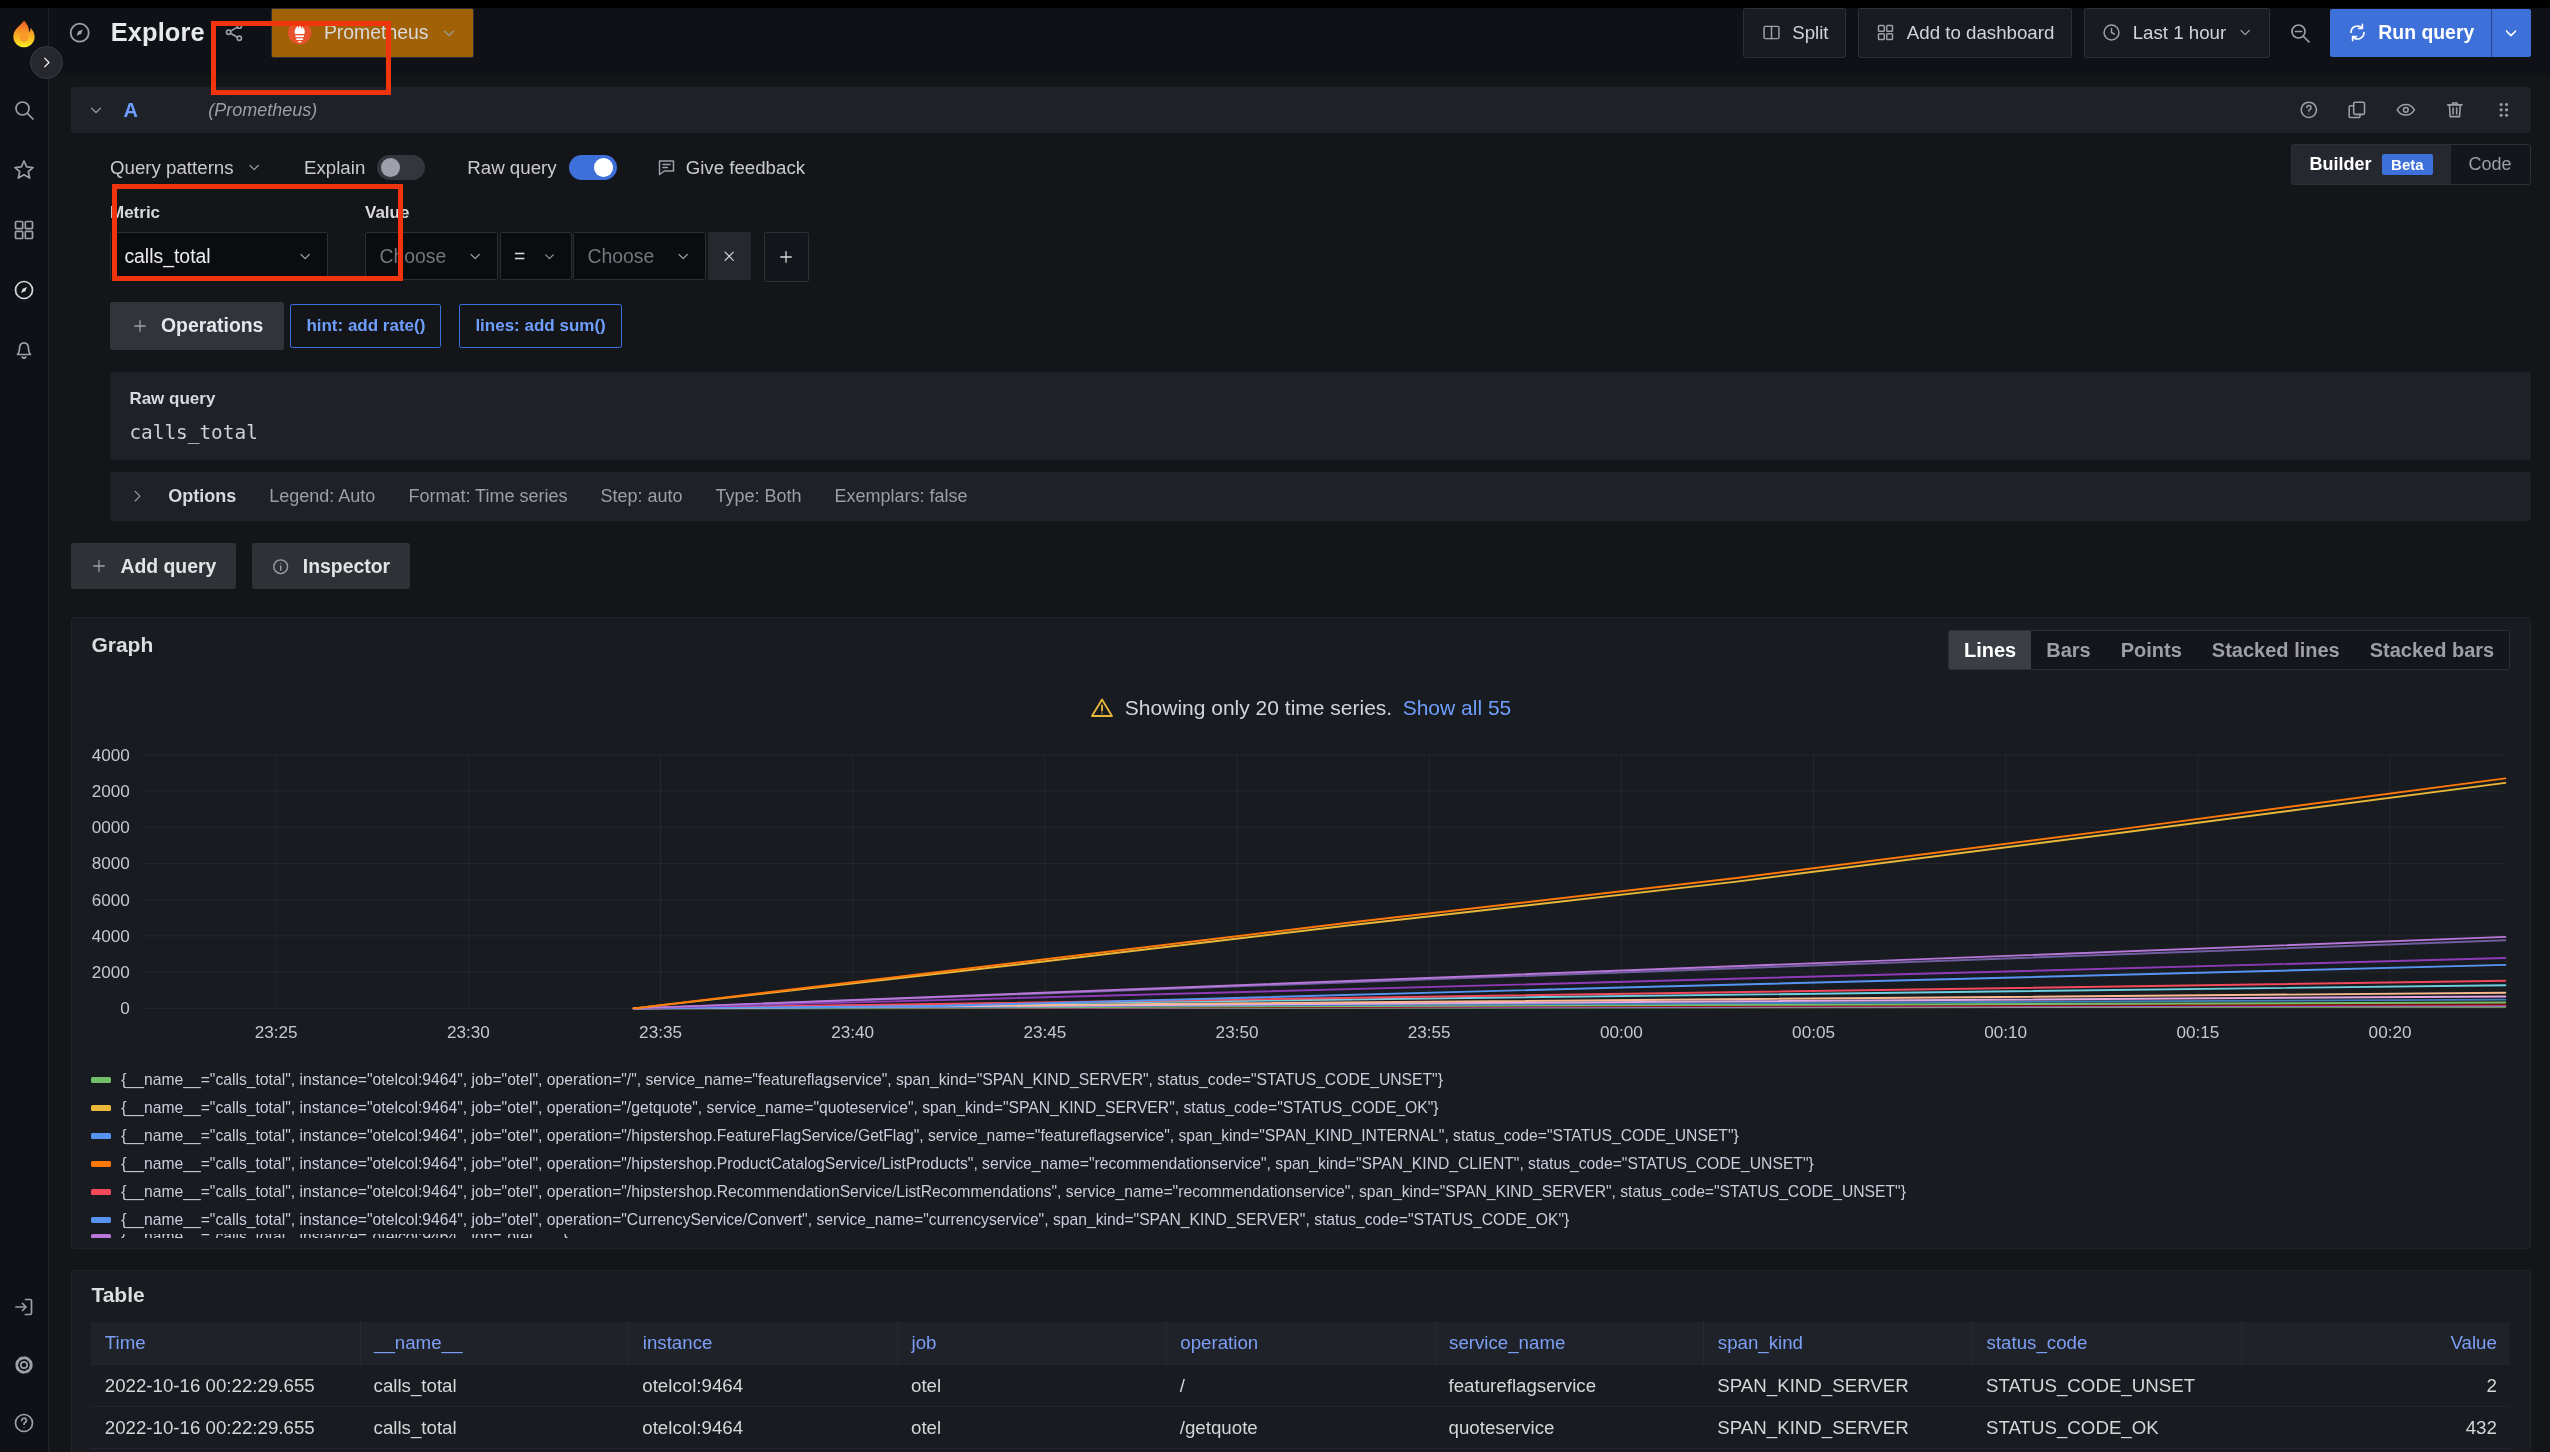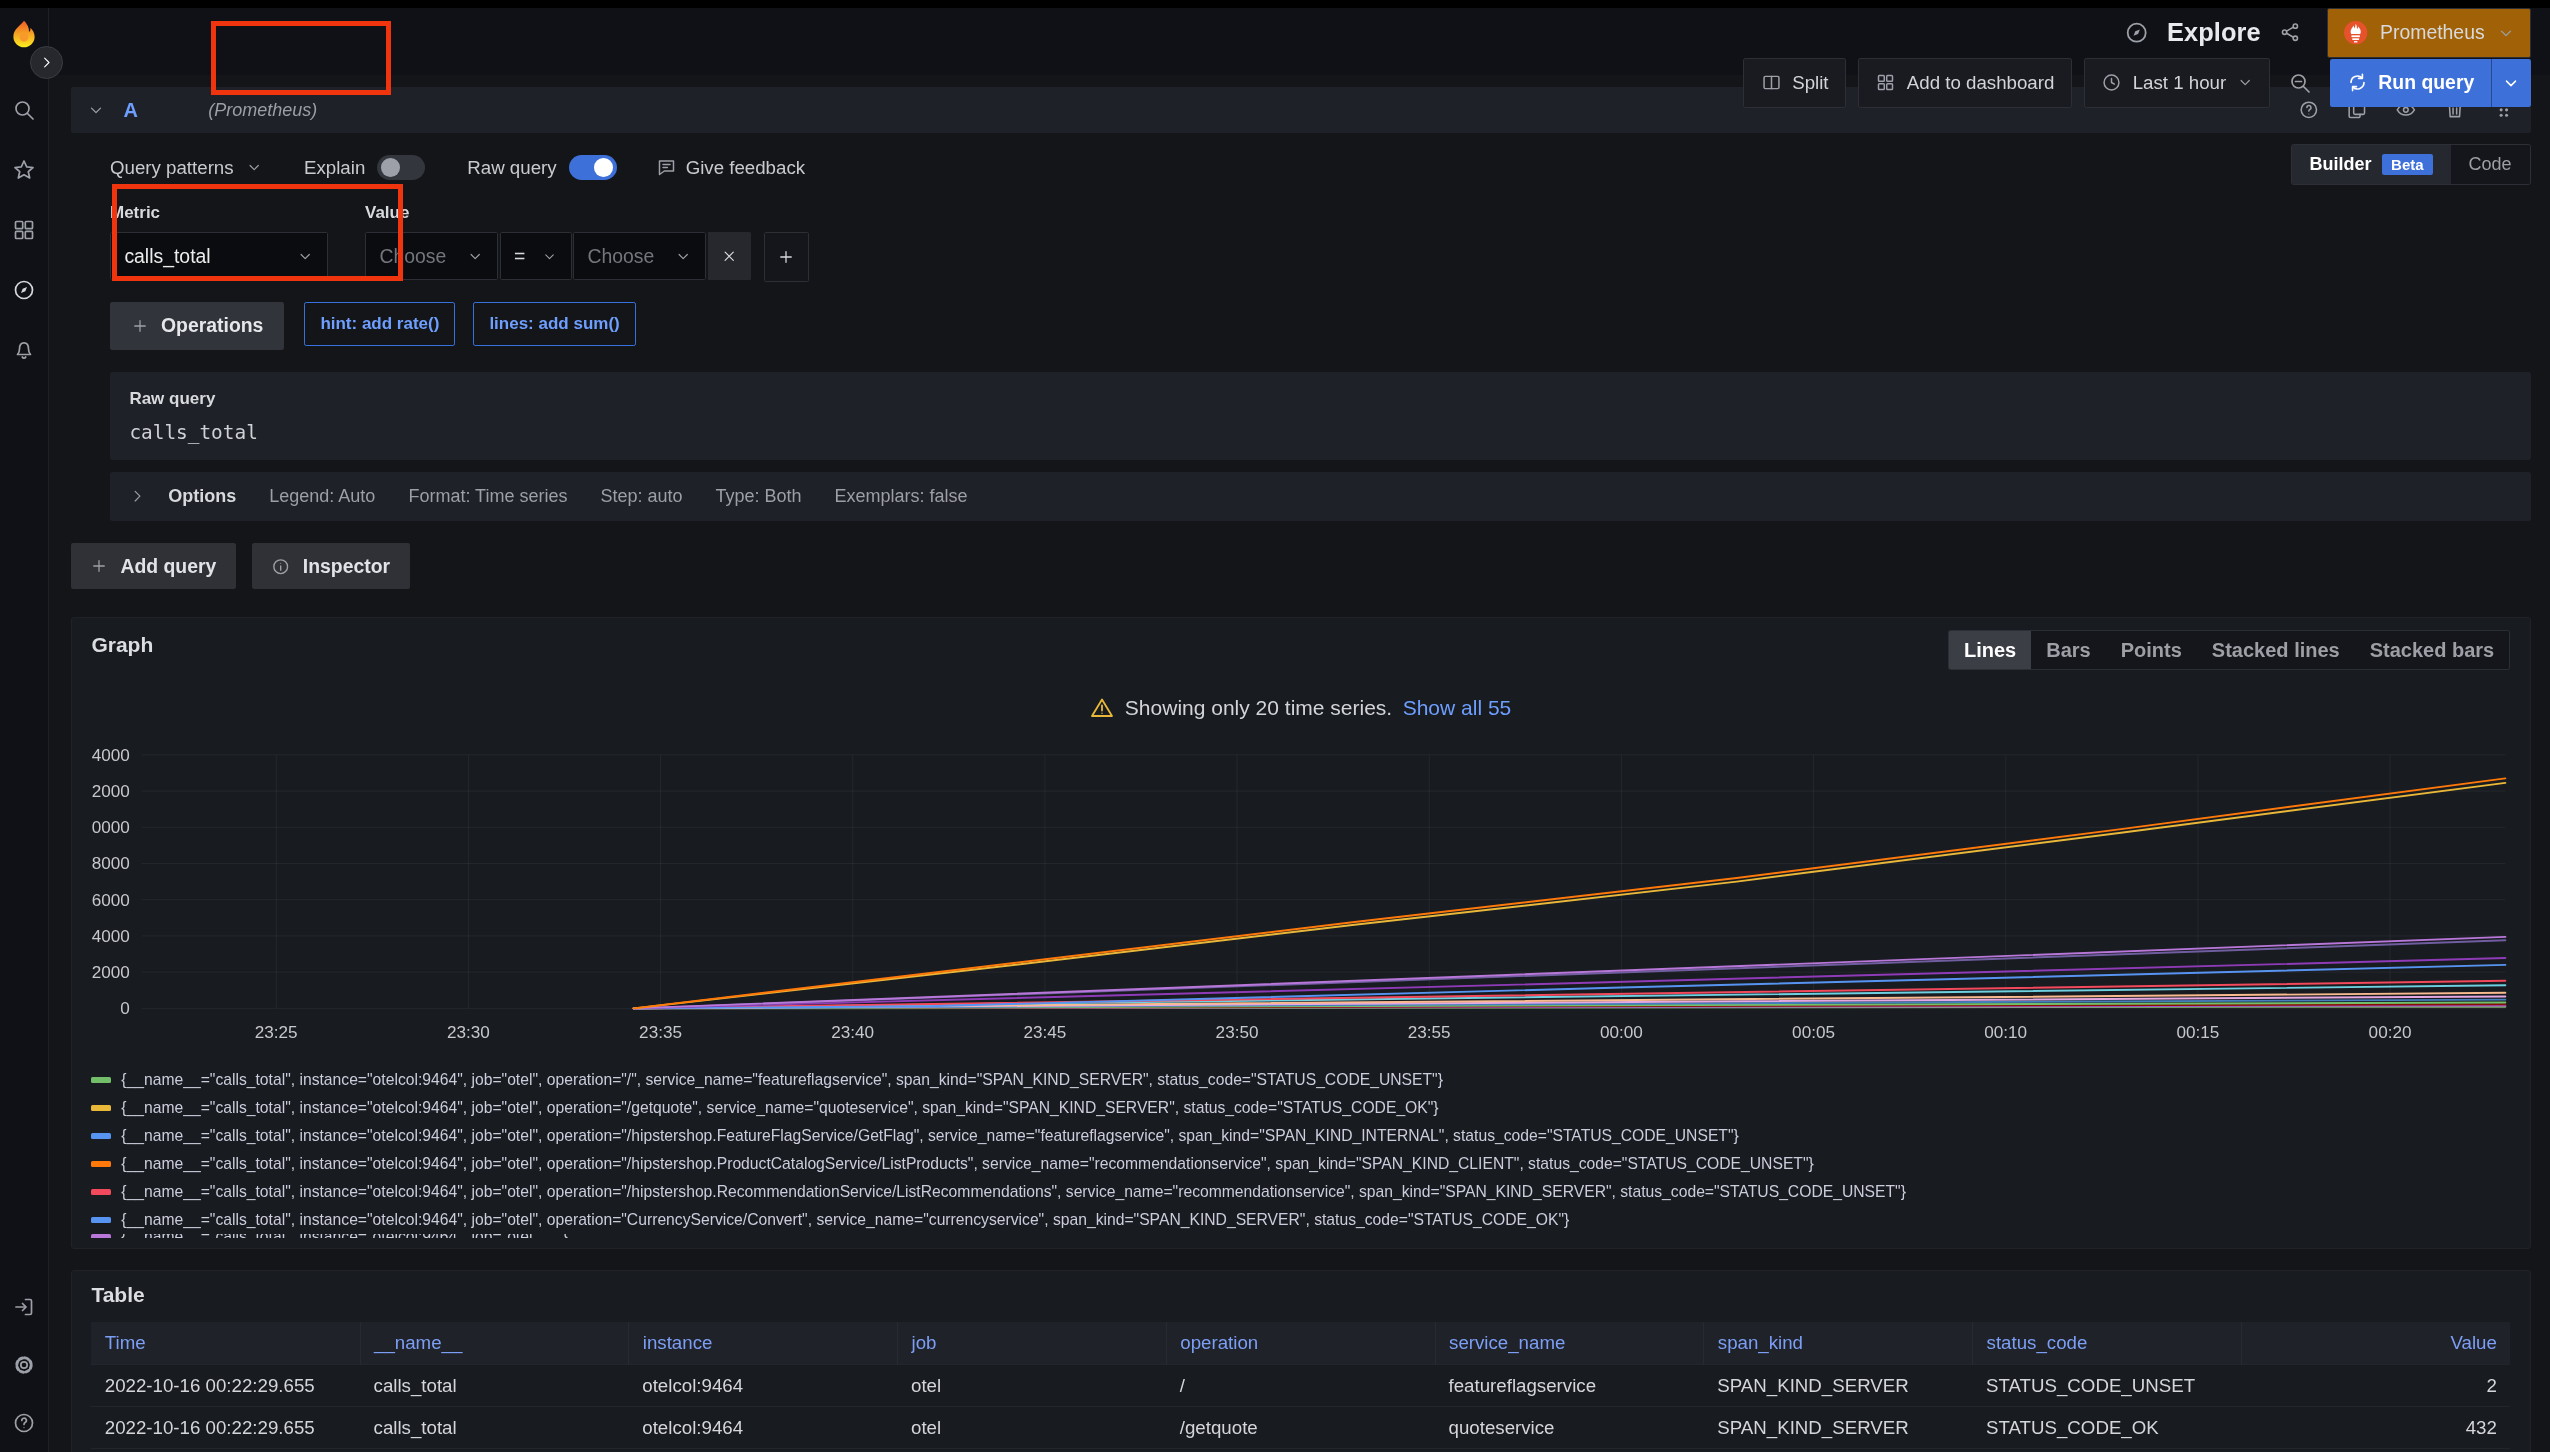--- a/index.html
+++ b/index.html
@@ -3,21 +3,21 @@
 <meta charset="utf-8">
 <style>
   html,body{margin:0;padding:0;background:#000;}
   body{font-family:"Liberation Sans",sans-serif;color:#d8d9dd;}
   .app{position:relative;width:2550px;height:1453px;background:#141519;overflow:hidden;}
   .window-strip{position:absolute;top:0;left:0;right:0;height:7.5px;background:#000;}
   svg{display:block;}
   .ico{stroke:#9da0a8;fill:none;stroke-width:1.7;stroke-linecap:round;stroke-linejoin:round;}
 
   
-  .topbar{position:absolute;top:7.5px;left:48px;right:0;height:67px;background:#0f1116;display:flex;align-items:flex-end;padding:0 19.4px;box-sizing:border-box;z-index:4;flex-direction:column;}
+  .topbar{position:absolute;top:7.5px;left:48px;right:0;height:67px;background:#0f1116;display:flex;align-items:flex-start;padding:0 19.4px;box-sizing:border-box;z-index:4;}
   .tb-left{display:flex;align-items:center;gap:18px;}
   .page-title{font-size:25.4px;font-weight:700;color:#e8e9ec;letter-spacing:0.1px;}
   .ds-picker{display:flex;align-items:center;gap:12px;background:#a16207;border:0.7px solid #2c2f36;border-radius:2.2px;height:48px;padding:0 15px;margin-left:7.5px;}
   .ds-picker .name{font-size:19.4px;color:#d8d9dd;}
   .tb-right{margin-left:auto;display:flex;align-items:center;gap:12px;}
   .tb-btn{display:flex;align-items:center;gap:10.5px;background:#191b21;border:0.7px solid #2c2f36;border-radius:2.2px;height:48px;padding:0 16.4px;font-size:18.7px;color:#d3d4d9;cursor:pointer;}
   .tb-iconbtn{background:transparent;border:none;padding:0 6px;}
   .run-query{display:flex;align-items:stretch;border-radius:2.2px;overflow:hidden;height:48px;}
   .run-main{display:flex;align-items:center;gap:10.5px;background:#3d71d9;color:#fff;font-size:19.4px;font-weight:700;padding:0 16.4px;cursor:pointer;}
   .run-caret{display:flex;align-items:center;background:#3d71d9;border-left:0.7px solid rgba(0,0,0,.35);padding:0 10.5px;cursor:pointer;}
@@ -58,21 +58,21 @@
   .fld-label{font-size:17px;font-weight:700;color:#d8d9dd;margin-bottom:9px;}
   .metric-wrap{position:relative;}
   .select{height:48px;background:#0b0c0f;border:0.7px solid #2c2f36;border-radius:1.5px;display:flex;align-items:center;justify-content:space-between;padding:0 13.4px;box-sizing:border-box;cursor:pointer;}
   .metric-select{width:218px;font-size:19.4px;color:#eceded;}
   .labels-line{display:flex;align-items:stretch;}
   .lab-select{width:133px;font-size:19.4px;color:#74767e;margin-right:1.5px;}
   .op-select{width:72px;font-size:19.4px;color:#d8d9dd;margin-right:1.5px;}
   .xbtn{width:43px;height:48px;background:#26282e;display:flex;align-items:center;justify-content:center;border-radius:0 1.5px 1.5px 0;cursor:pointer;}
   .plusbtn{width:43px;height:48px;margin-left:13.4px;background:#15161b;border:0.7px solid #2c2f36;border-radius:1.5px;display:flex;align-items:center;justify-content:center;cursor:pointer;}
 
-  .ops-row{display:flex;gap:20px;margin-bottom:22.4px;}
+  .ops-row{display:flex;align-items:center;gap:6px;margin-bottom:22.4px;}
   .btn-gray{display:flex;align-items:center;gap:12px;background:#32343b;border-radius:2.2px;height:48px;padding:0 21px;font-size:19.4px;font-weight:600;color:#e6e7ea;cursor:pointer;}
   .hint-btn{border:0.7px solid #3871dc;color:#6e9fff;font-weight:700;font-size:17px;height:42px;display:flex;align-items:center;padding:0 15px;border-radius:2.2px;background:transparent;cursor:pointer;}
 
   .raw-box{background:#1e2127;border-radius:2.2px;padding:16.4px 19.4px;margin-bottom:12px;}
   .raw-label{font-size:17px;font-weight:700;color:#d8d9dd;}
   .raw-value{margin-top:12px;font-family:"DejaVu Sans Mono",monospace;font-size:19.4px;color:#d0d1d6;}
 
   .options-bar{background:#1e2127;border-radius:2.2px;height:49px;display:flex;align-items:center;padding:0 19.4px;gap:33px;cursor:pointer;}
   .options-title{font-size:18px;font-weight:700;color:#d8d9dd;margin-left:-10.5px;}
   .opt-meta{font-size:18px;color:#9d9ea6;}

